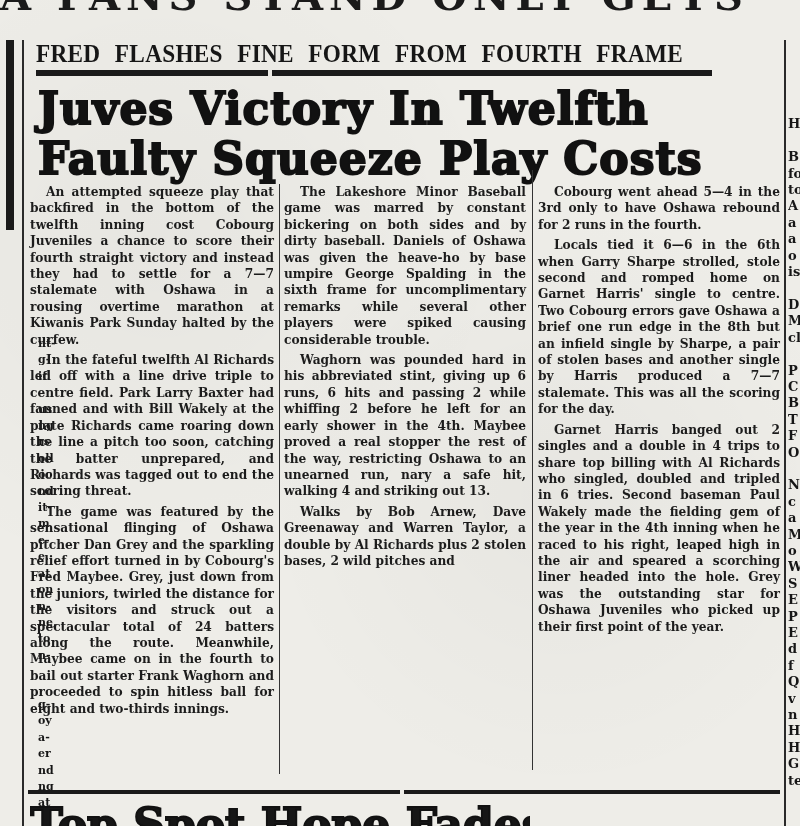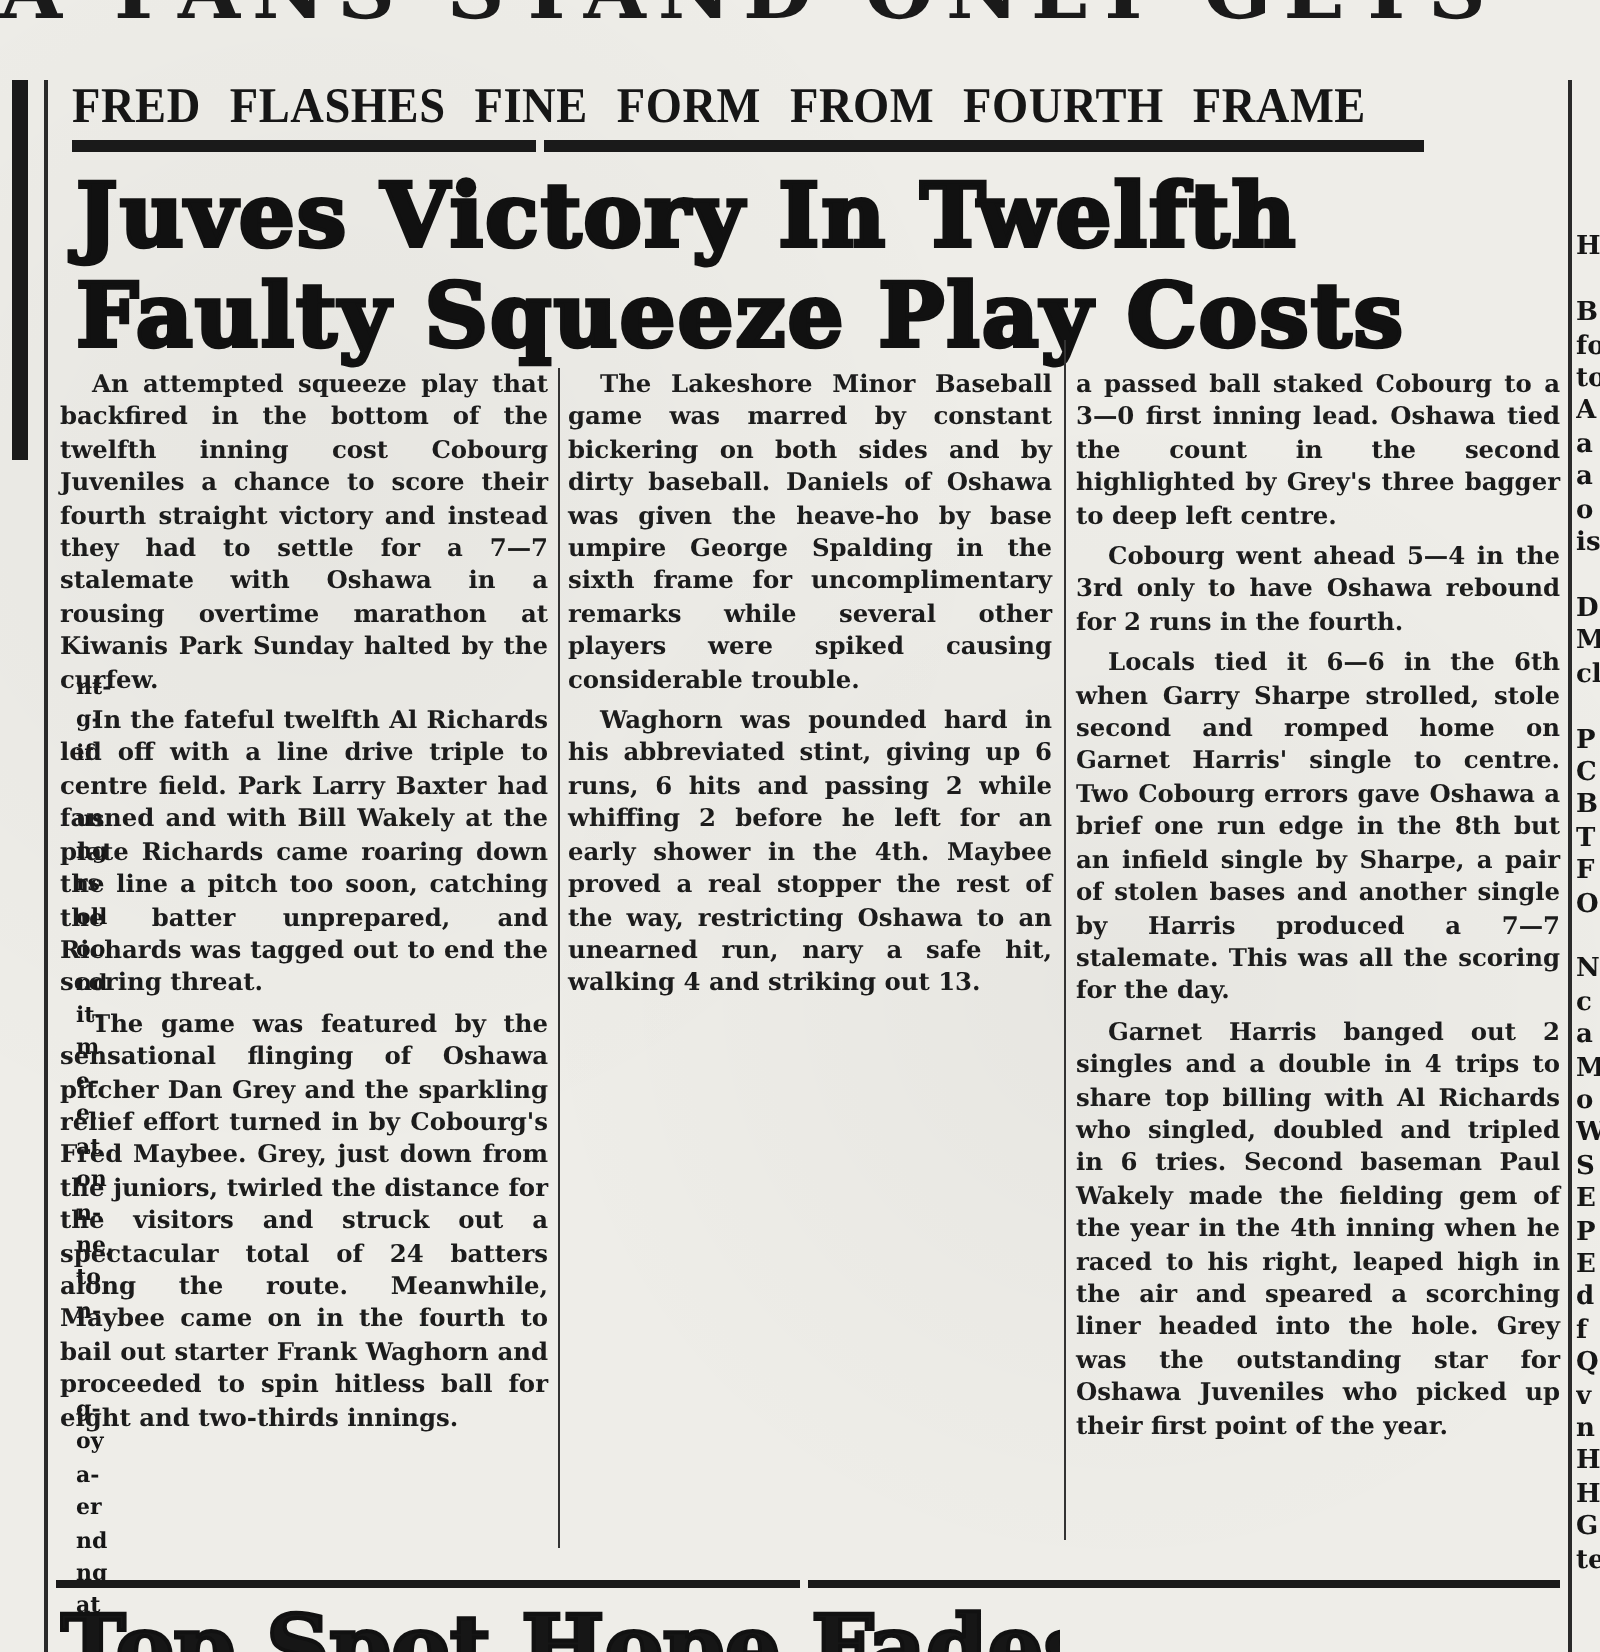--- a/index.html
+++ b/index.html
@@ -178,24 +178,24 @@
 
   <div class="col col1">
     <p>An attempted squeeze play that backfired in the bottom of the twelfth inning cost Cobourg Juveniles a chance to score their fourth straight victory and instead they had to settle for a 7—7 stalemate with Oshawa in a rousing overtime marathon at Kiwanis Park Sunday halted by the curfew.</p>
     <p>In the fateful twelfth Al Richards led off with a line drive triple to centre field. Park Larry Baxter had fanned and with Bill Wakely at the plate Richards came roaring down the line a pitch too soon, catching the batter unprepared, and Richards was tagged out to end the scoring threat.</p>
     <p>The game was featured by the sensational flinging of Oshawa pitcher Dan Grey and the sparkling relief effort turned in by Cobourg's Fred Maybee. Grey, just down from the juniors, twirled the distance for the visitors and struck out a spectacular total of 24 batters along the route. Meanwhile, Maybee came on in the fourth to bail out starter Frank Waghorn and proceeded to spin hitless ball for eight and two-thirds innings.</p>
   </div>
 
   <div class="col col2">
     <p>The Lakeshore Minor Baseball game was marred by constant bickering on both sides and by dirty baseball. Daniels of Oshawa was given the heave-ho by base umpire George Spalding in the sixth frame for uncomplimentary remarks while several other players were spiked causing considerable trouble.</p>
     <p>Waghorn was pounded hard in his abbreviated stint, giving up 6 runs, 6 hits and passing 2 while whiffing 2 before he left for an early shower in the 4th. Maybee proved a real stopper the rest of the way, restricting Oshawa to an unearned run, nary a safe hit, walking 4 and striking out 13.</p>
+    <p>Walks by Bob Arnew, Dave Greenaway and Warren Taylor, a double by Al Richards plus 2 stolen bases, 2 wild pitches and</p>
   </div>
 
   <div class="col col3">
-    <p class="noindent">a passed ball staked Cobourg to a 3—0 first inning lead. Oshawa tied the count in the second highlighted by Grey's three bagger to deep left centre.</p>
     <p>Cobourg went ahead 5—4 in the 3rd only to have Oshawa rebound for 2 runs in the fourth.</p>
     <p>Locals tied it 6—6 in the 6th when Garry Sharpe strolled, stole second and romped home on Garnet Harris' single to centre. Two Cobourg errors gave Oshawa a brief one run edge in the 8th but an infield single by Sharpe, a pair of stolen bases and another single by Harris produced a 7—7 stalemate. This was all the scoring for the day.</p>
     <p>Garnet Harris banged out 2 singles and a double in 4 trips to share top billing with Al Richards who singled, doubled and tripled in 6 tries. Second baseman Paul Wakely made the fielding gem of the year in the 4th inning when he raced to his right, leaped high in the air and speared a scorching liner headed into the hole. Grey was the outstanding star for Oshawa Juveniles who picked up their first point of the year.</p>
   </div>
 
   <div class="bottom-rule" style="left:28px;width:372px;"></div>
   <div class="bottom-rule" style="left:404px;width:376px;"></div>
 
   <div class="bottom-headline">Top Spot Hope Fades</div>
   <div class="bottom-text">dy seven-hitter and punched 3</div>

